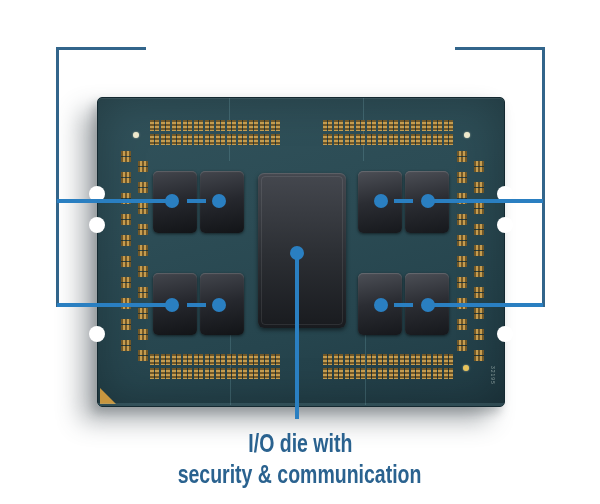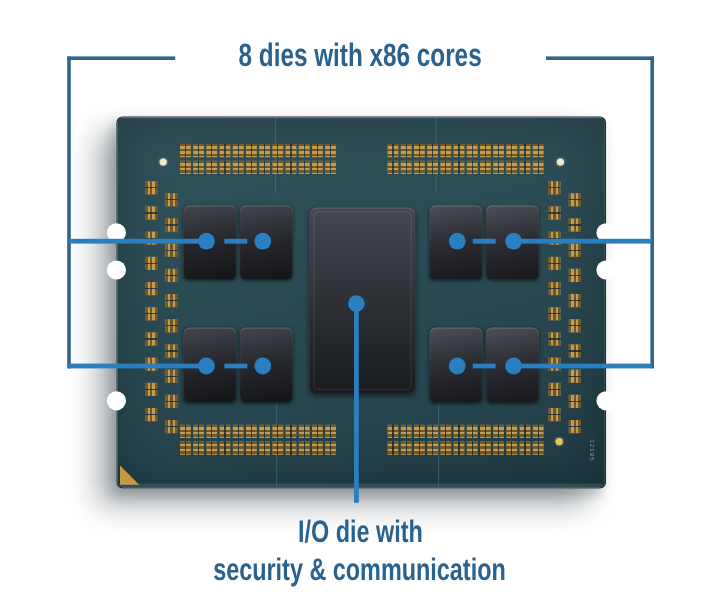--- a/index.html
+++ b/index.html
@@ -59,23 +59,20 @@
   .serial{position:absolute;left:392px;top:268px;writing-mode:vertical-rl;
           font-size:5px;letter-spacing:1px;color:#96a8a6;opacity:.85;}
   .pkg-bottom-bevel{position:absolute;left:0;right:0;bottom:0;height:3px;
           background:rgba(140,190,200,.18);border-radius:0 0 4px 4px;}
 </style>
 </head>
 <body>
 
 <div class="stage">
 
-  <div class="label-wrap title-wrap">
-    <span class="cond">8 dies with x86 cores</span>
-  </div>
 
   <div class="bline" style="left:56px;top:47px;width:90px;height:3px"></div>
   <div class="bline" style="left:455px;top:47px;width:90px;height:3px"></div>
   <div class="bline" style="left:56px;top:47px;width:3px;height:260px"></div>
   <div class="bline" style="left:542px;top:47px;width:3px;height:260px"></div>
 
   <div class="package">
 
     <div class="notch" style="left:-9px;top:88px"></div>
     <div class="notch" style="left:-9px;top:119px"></div>

